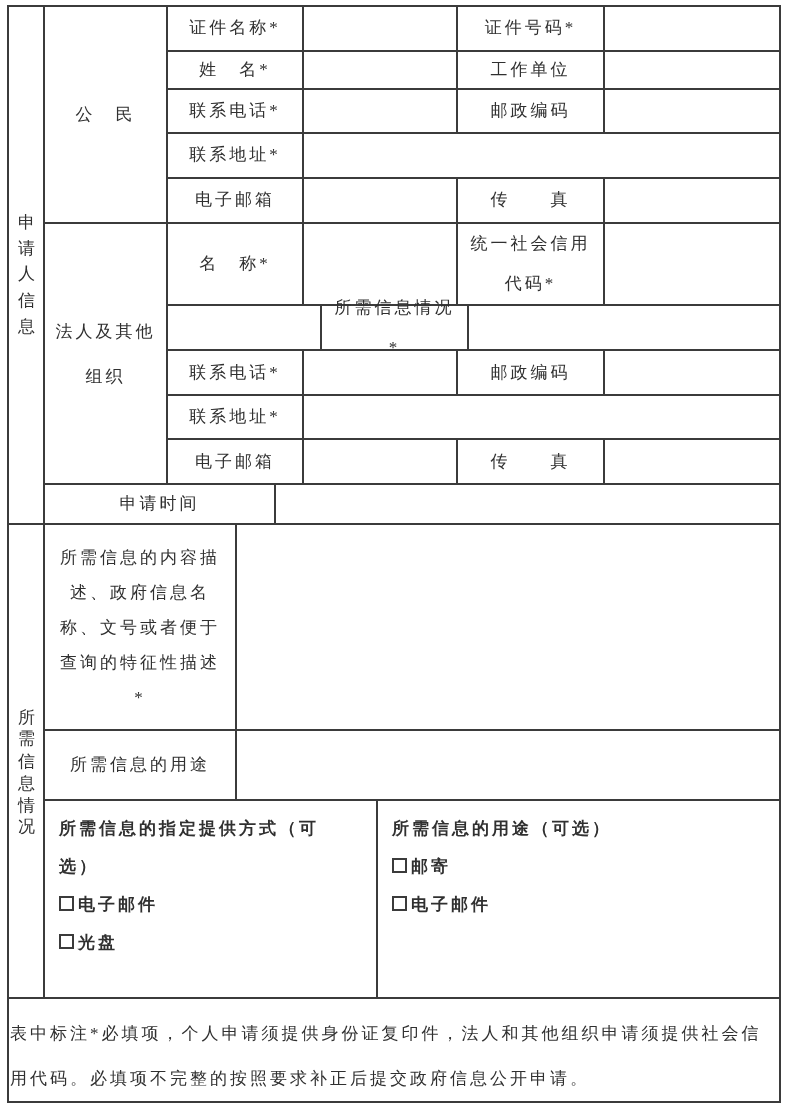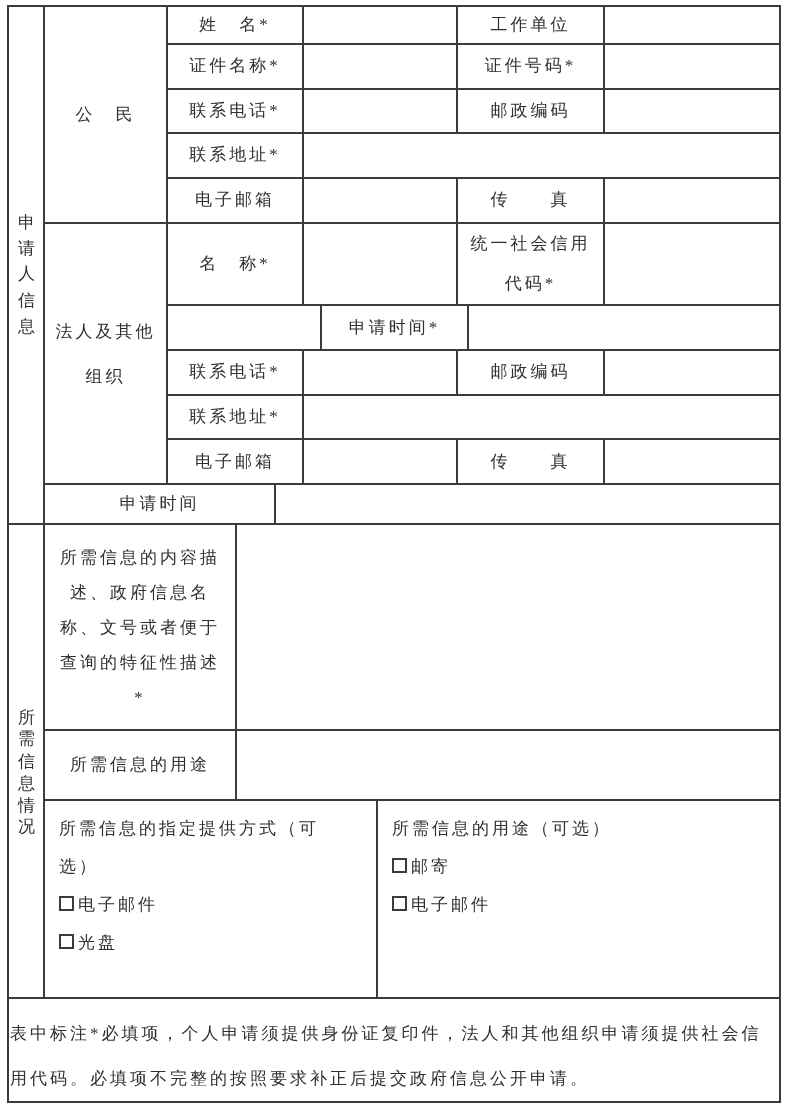--- a/index.html
+++ b/index.html
@@ -52,21 +52,21 @@
   .apply-row { flex: 1; display: flex; }
   .apply-label { width: 231px; }
 
   
   .sec-b { height: 479px; display: flex; }
   .b-content { flex: 1; display: flex; flex-direction: column; }
   .desc-row  { height: 206px; display: flex; }
   .desc-label { width: 192px; flex-direction: column; line-height: 35px; padding: 0 13px; }
   .usage-row { height: 70px; display: flex; }
   .usage-label { width: 192px; }
-  .check-row { flex: 1; display: flex; }
+  .check-row { flex: 1; display: flex; font-weight: bold; }
   .check-cell { padding: 9px 14px; line-height: 38px; }
   .check-left  { width: 333px; }
   .check-right { flex: 1; }
   .cb-title { display: block; max-width: 290px; }
   .cb {
     display: inline-block; width: 15px; height: 15px;
     border: 2px solid #3b3b3b; margin-right: 4px; vertical-align: -1px;
   }
 
   
@@ -80,30 +80,30 @@
 
     <div class="sec-a bb">
       <div class="vcol br">
         <span class="vtext">申请人信息</span>
       </div>
       <div class="a-content">
 
         <div class="group group-citizen bb">
           <div class="group-label center br">公　民</div>
           <div class="group-rows">
+            <div class="row h45 bb">
+              <div class="c3 center br">证件名称*</div>
+              <div class="c4 br"></div>
+              <div class="c5 center br">证件号码*</div>
+              <div class="c6"></div>
+            </div>
             <div class="row h38 bb">
               <div class="c3 center br">姓　名*</div>
               <div class="c4 br"></div>
               <div class="c5 center br">工作单位</div>
-              <div class="c6"></div>
-            </div>
-            <div class="row h45 bb">
-              <div class="c3 center br">证件名称*</div>
-              <div class="c4 br"></div>
-              <div class="c5 center br">证件号码*</div>
               <div class="c6"></div>
             </div>
             <div class="row h45 bb">
               <div class="c3 center br">联系电话*</div>
               <div class="c4 br"></div>
               <div class="c5 center br">邮政编码</div>
               <div class="c6"></div>
             </div>
             <div class="row h45 bb">
               <div class="c3 center br">联系地址*</div>
@@ -122,21 +122,21 @@
           <div class="group-label center br">法人及其他组织</div>
           <div class="group-rows">
             <div class="row h83 bb">
               <div class="c3 center br">名　称*</div>
               <div class="c4 br"></div>
               <div class="c5 center br">统一社会信用代码*</div>
               <div class="c6"></div>
             </div>
             <div class="row h45 bb">
               <div class="c4 br"></div>
-              <div class="c5 center br">申请时间*</div>
+              <div class="c5 center br">所需信息情况*</div>
               <div class="c6"></div>
             </div>
             <div class="row h45 bb">
               <div class="c3 center br">联系电话*</div>
               <div class="c4 br"></div>
               <div class="c5 center br">邮政编码</div>
               <div class="c6"></div>
             </div>
             <div class="row h45 bb">
               <div class="c3 center br">联系地址*</div>

